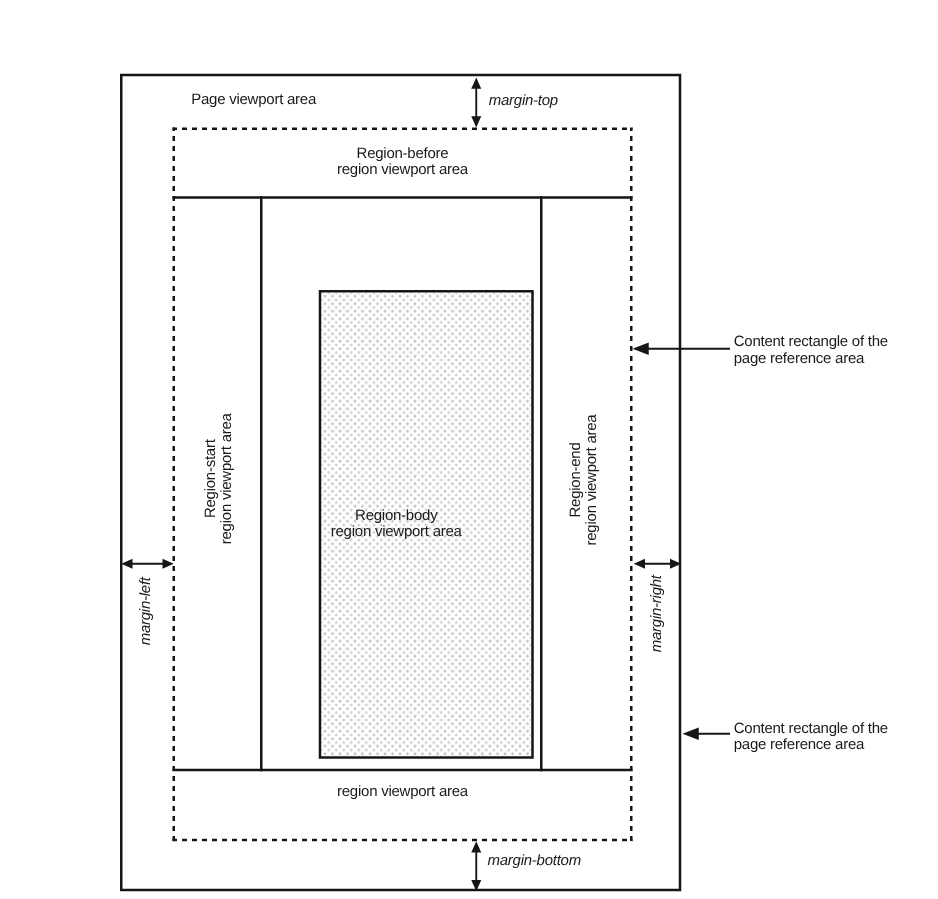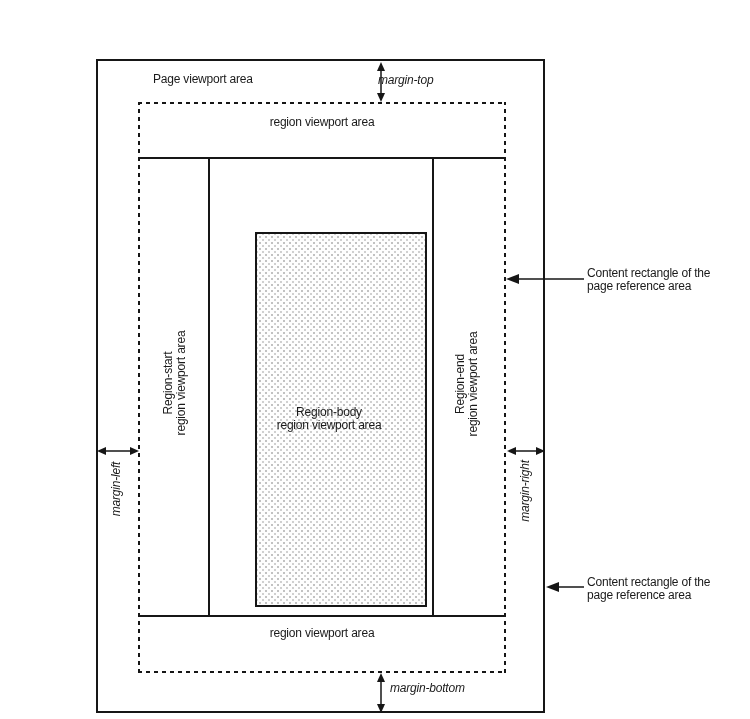--- a/index.html
+++ b/index.html
@@ -51,32 +51,33 @@
   <div class="abs dashed-rect"></div>
 
   <div class="abs hline" style="left:138px;top:131px;width:368px;"></div>
   <div class="abs hline" style="left:138px;top:589px;width:368px;"></div>
   <div class="abs vline" style="left:208px;top:131px;height:460px;"></div>
   <div class="abs vline" style="left:432px;top:131px;height:460px;"></div>
 
   <div class="abs body-rect"></div>
 
   <div class="abs lbl" style="left:153px;top:47px;">Page viewport area</div>
-  <div class="abs lbl ital" style="left:378px;top:48px;">margin-top</div>
+  <div class="abs lbl ital" style="left:391px;top:48px;">margin-top</div>
 
   <div class="abs lbl ctr two-line" style="left:138px;top:90px;width:368px;">
+    <span>Region-before</span>
     <span>region viewport area</span>
   </div>
 
   <div class="abs lbl ctr two-line rot" style="left:91px;top:343px;width:170px;height:28px;">
     <span>Region-start</span>
     <span>region viewport area</span>
   </div>
 
-  <div class="abs lbl ctr two-line" style="left:255px;top:380px;width:148px;">
+  <div class="abs lbl ctr two-line" style="left:243px;top:380px;width:148px;">
     <span>Region-body</span>
     <span>region viewport area</span>
   </div>
 
   <div class="abs lbl ctr two-line rot" style="left:383px;top:344px;width:170px;height:28px;">
     <span>Region-end</span>
     <span>region viewport area</span>
   </div>
 
   <div class="abs lbl ctr two-line" style="left:138px;top:601px;width:368px;">

